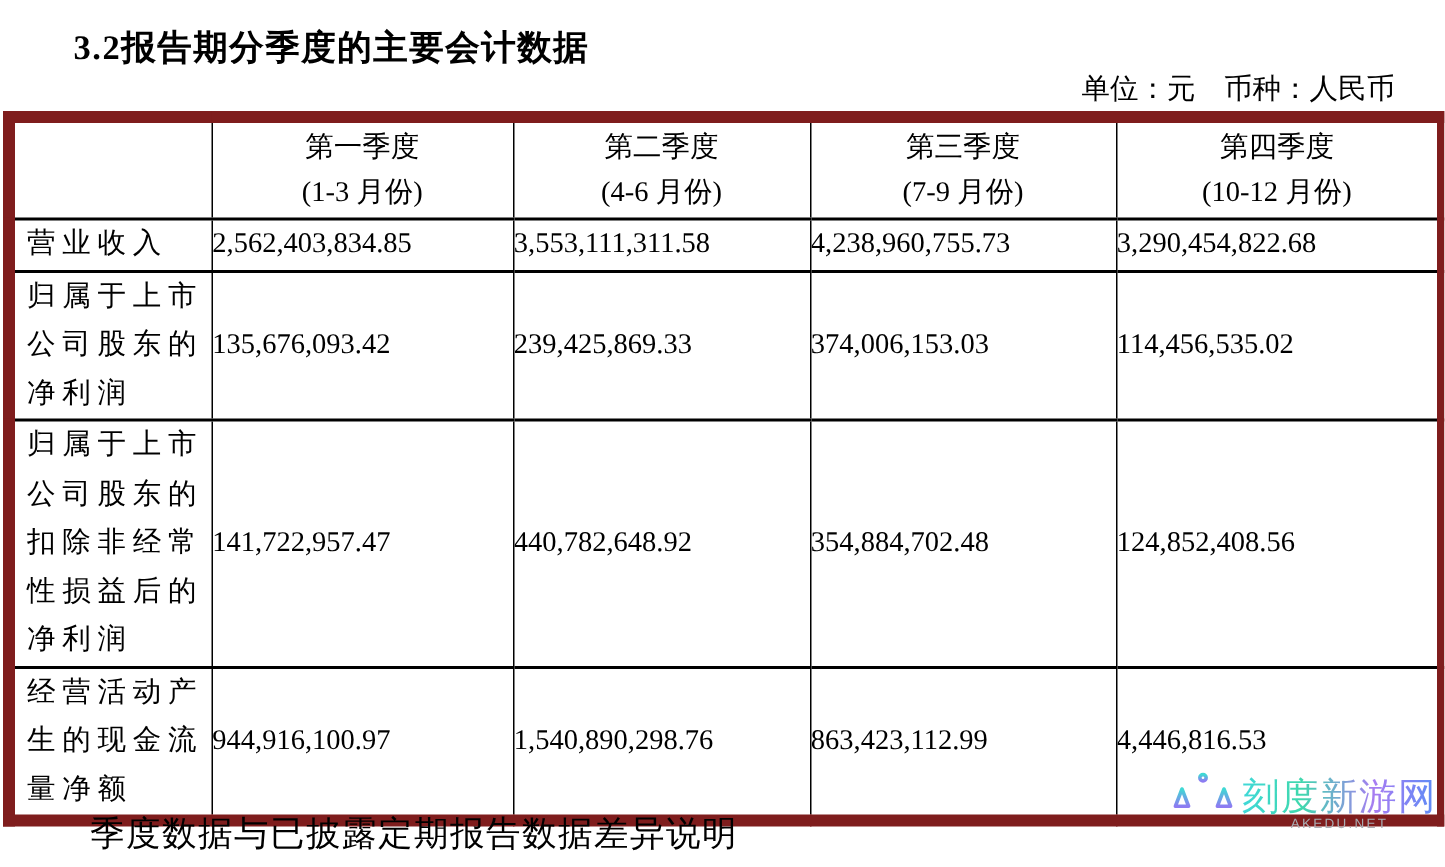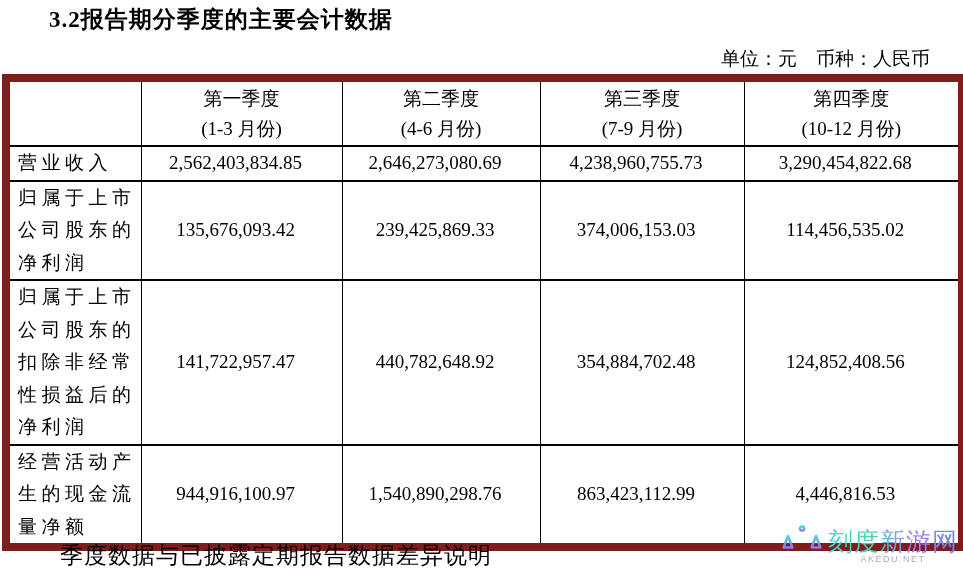--- a/index.html
+++ b/index.html
@@ -1,21 +1,21 @@
 <!DOCTYPE html>
 <html><head>
 <meta charset="utf-8">
 <style>
   html,body{margin:0;padding:0;background:#fff;}
   .page{
     position:relative;width:963px;height:578px;background:#ffffff;overflow:hidden;
     font-family:"Liberation Serif","DejaVu Serif",serif;color:#000;
   }
   .doc-title{
-    position:absolute;left:49px;top:4px;
+    position:absolute;left:49px;top:16px;
     font-size:23px;font-weight:bold;letter-spacing:1px;white-space:nowrap;
   }
   .unit-note{
     position:absolute;right:33px;top:46px;
     font-size:19px;white-space:nowrap;
   }
   table.qtable{
     position:absolute;left:2px;top:74px;width:956px;
     border-collapse:collapse;table-layout:fixed;
     border:8px solid #7f1d1d;
@@ -31,30 +31,30 @@
   tr.r1{height:32px;}
   tr.r2{height:98px;}
   tr.r3{height:163px;}
   tr.r4{height:72px;}
   td.lbl{
     text-align:left;vertical-align:middle;
     font-size:19px;line-height:32.5px;letter-spacing:4.5px;
     padding-left:8px !important;padding-right:2px !important;
   }
   td.num{
-    text-align:center;vertical-align:middle;
+    text-align:left;vertical-align:middle;
     font-size:19px;
     padding-right:12px !important;
   }
   .footer-note{
     position:absolute;left:60px;top:540px;
     font-size:23px;letter-spacing:1px;white-space:nowrap;
   }
   .watermark{
-    position:absolute;right:5px;bottom:10px;
+    position:absolute;right:5px;bottom:20px;
     display:flex;align-items:center;gap:6px;cursor:pointer;
   }
   .wm-icon{display:block;}
   .wm-textcol{display:flex;flex-direction:column;align-items:center;}
   .wm-name{
     font-family:"Liberation Sans","DejaVu Sans",sans-serif;
     font-size:25px;line-height:26px;letter-spacing:1px;white-space:nowrap;
     background:linear-gradient(90deg,#40d8d8 0%,#3fd8ad 30%,#a77cf2 68%,#5b8cf6 100%);
     -webkit-background-clip:text;background-clip:text;
     color:transparent;
@@ -98,21 +98,21 @@
         </td>
         <td>
           <div>第四季度</div>
           <div>(10-12 月份)</div>
         </td>
       </tr>
 
       <tr class="r1">
         <td class="lbl">营业收入</td>
         <td class="num">2,562,403,834.85</td>
-        <td class="num">2,646,273,080.69</td>
+        <td class="num">3,553,111,311.58</td>
         <td class="num">4,238,960,755.73</td>
         <td class="num">3,290,454,822.68</td>
       </tr>
 
       <tr class="r2">
         <td class="lbl">归属于上市公司股东的净利润</td>
         <td class="num">135,676,093.42</td>
         <td class="num">239,425,869.33</td>
         <td class="num">374,006,153.03</td>
         <td class="num">114,456,535.02</td>

